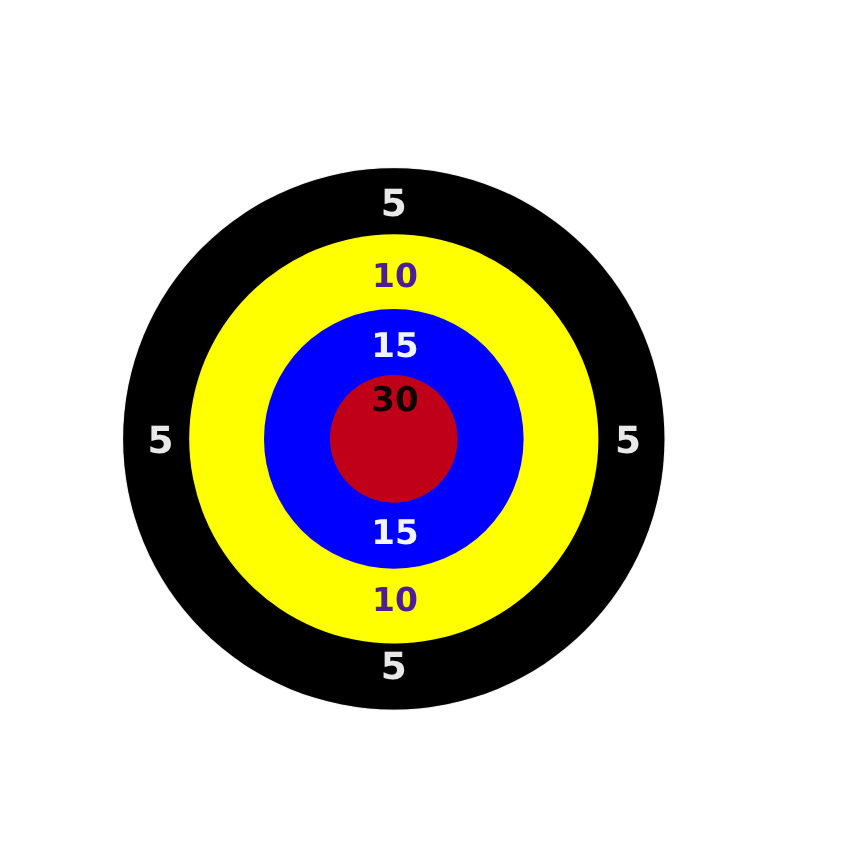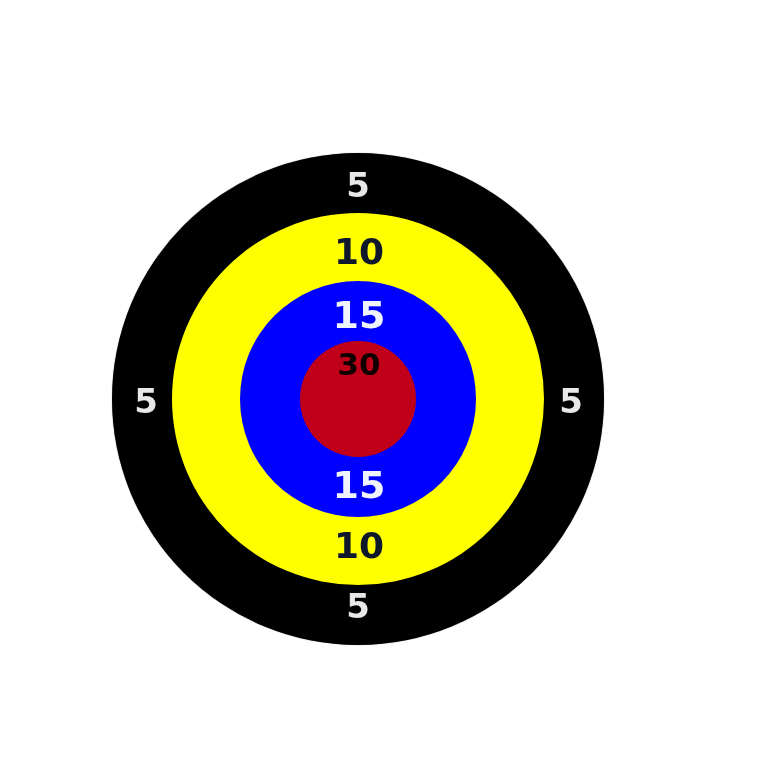--- a/index.html
+++ b/index.html
@@ -67,22 +67,22 @@
     position: absolute;
     transform: translate(-50%, -50%);
     font-family: "DejaVu Sans", sans-serif;
     font-weight: bold;
     line-height: 1;
     white-space: nowrap;
     user-select: none;
   }
 
   .lbl-5        { font-size: 34px; color: #e8e8e8; }
-  .lbl-10       { font-size: 36px; color: #0f172a; }
-  .lbl-15       { font-size: 38px; color: #f0f4ff; }
+  .lbl-10       { font-size: 30px; color: #4c1d95; }
+  .lbl-15       { font-size: 31px; color: #f0f4ff; }
   .lbl-20       { font-size: 31px; color: #100000; }
 
   #label-5-top     { left: 358px; top: 185px; }
   #label-5-bottom  { left: 358px; top: 606px; }
   #label-5-left    { left: 146px; top: 401px; }
   #label-5-right   { left: 571px; top: 401px; }
 
   #label-10-top    { left: 359px; top: 252px; }
   #label-10-bottom { left: 359px; top: 546px; }
 

